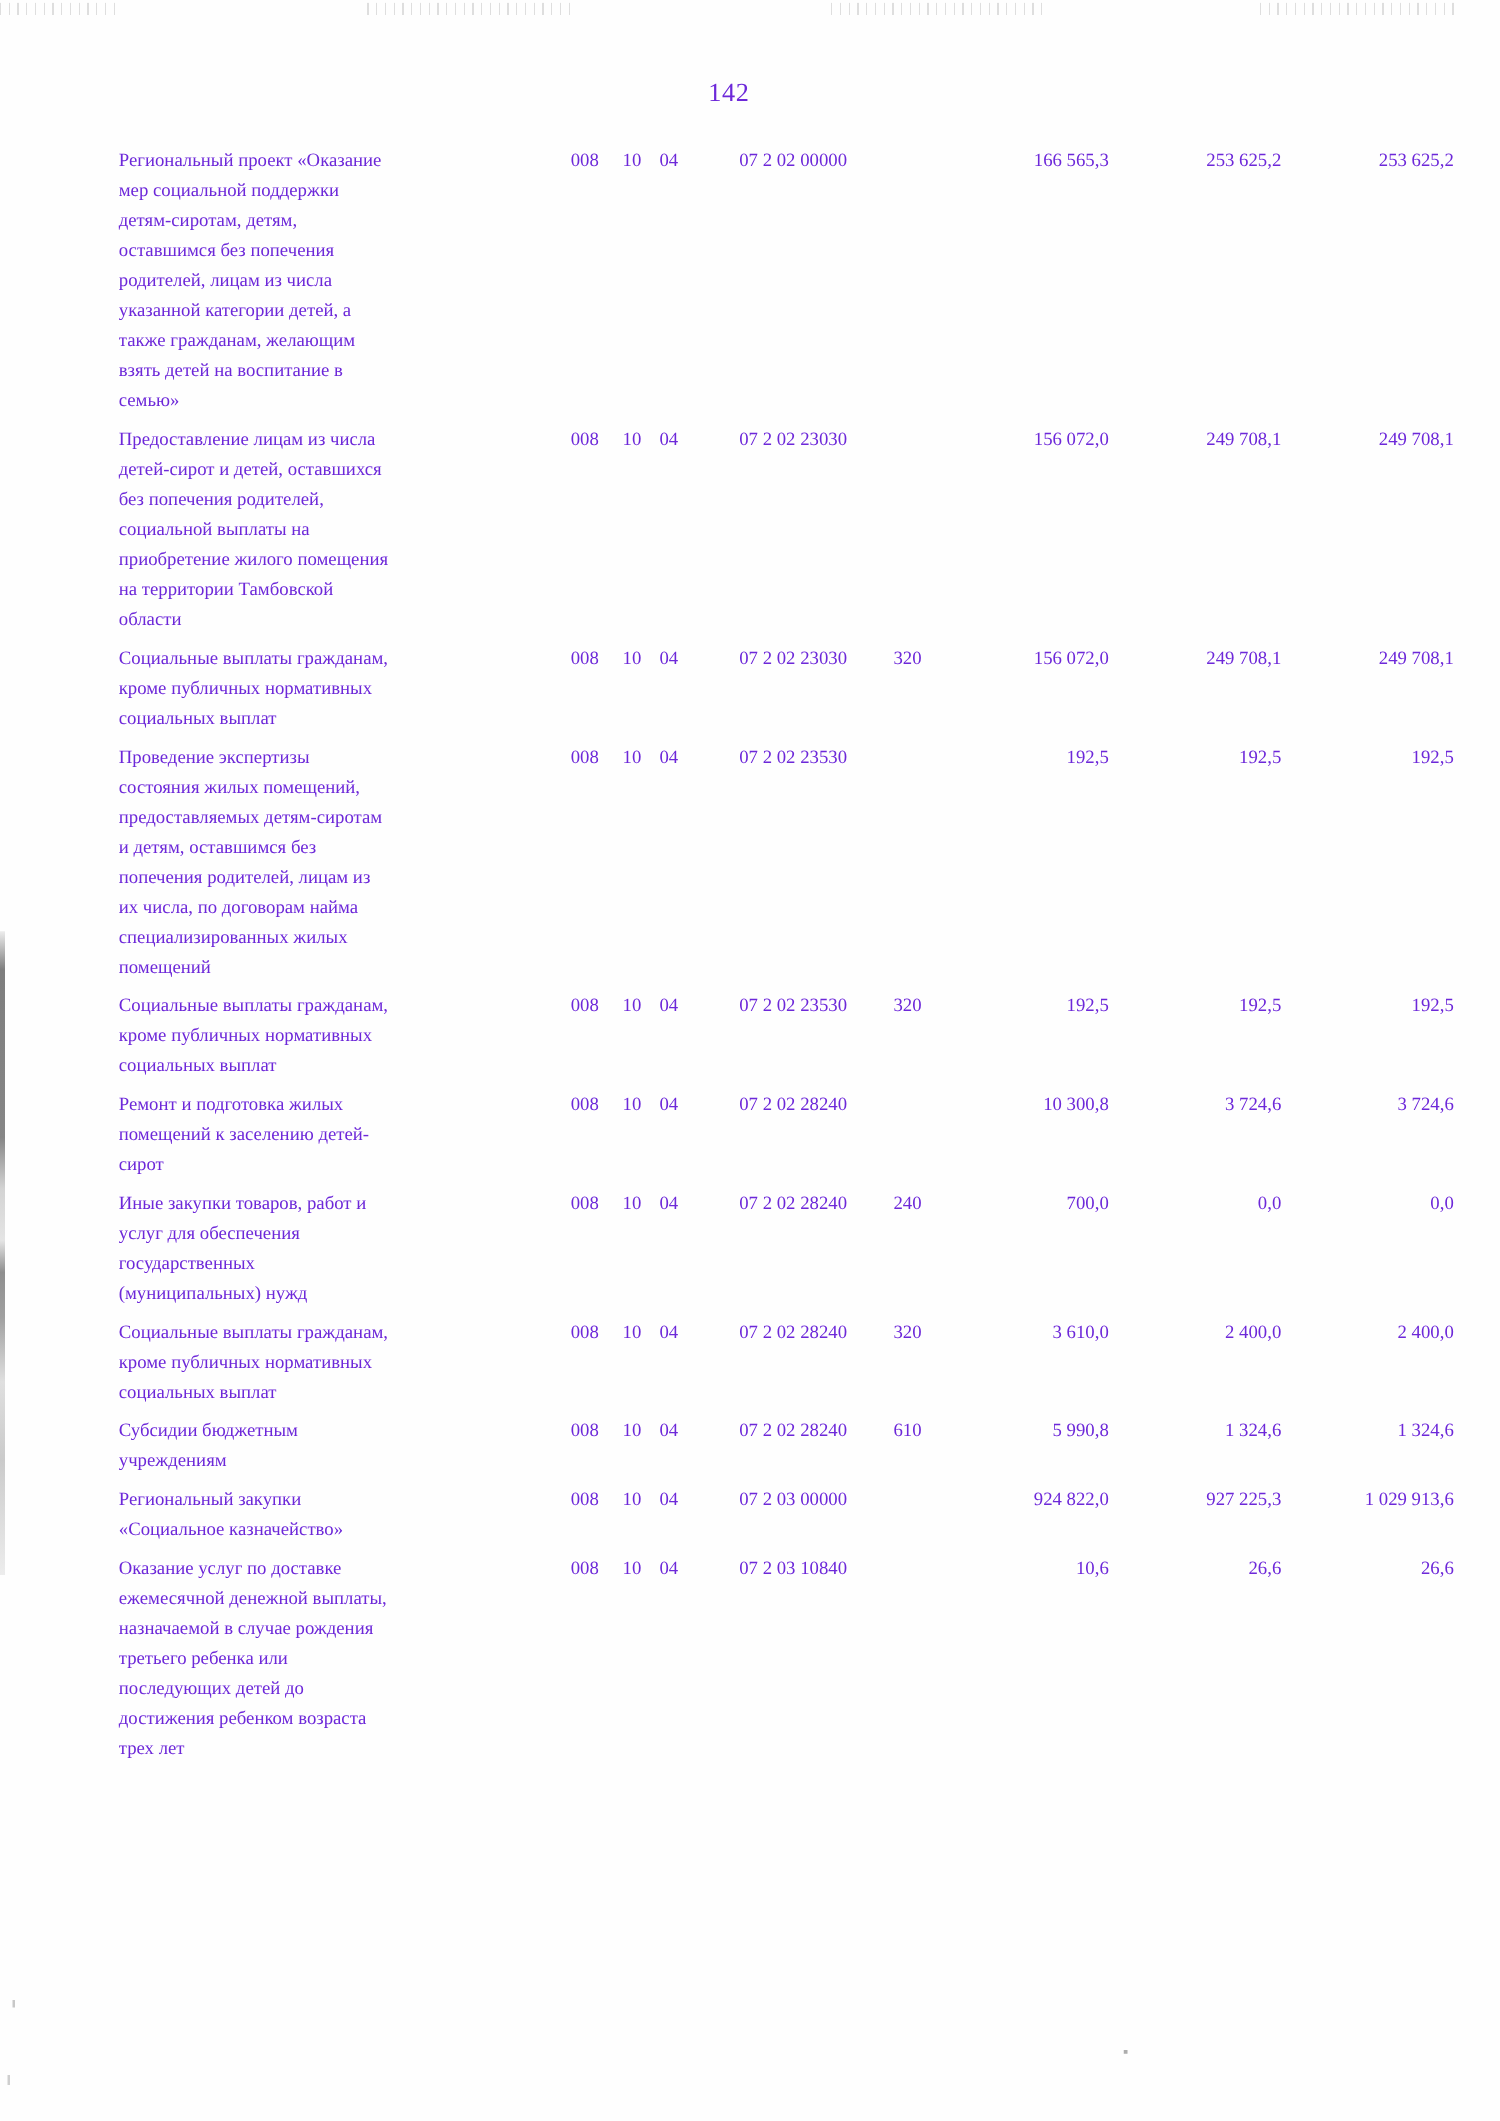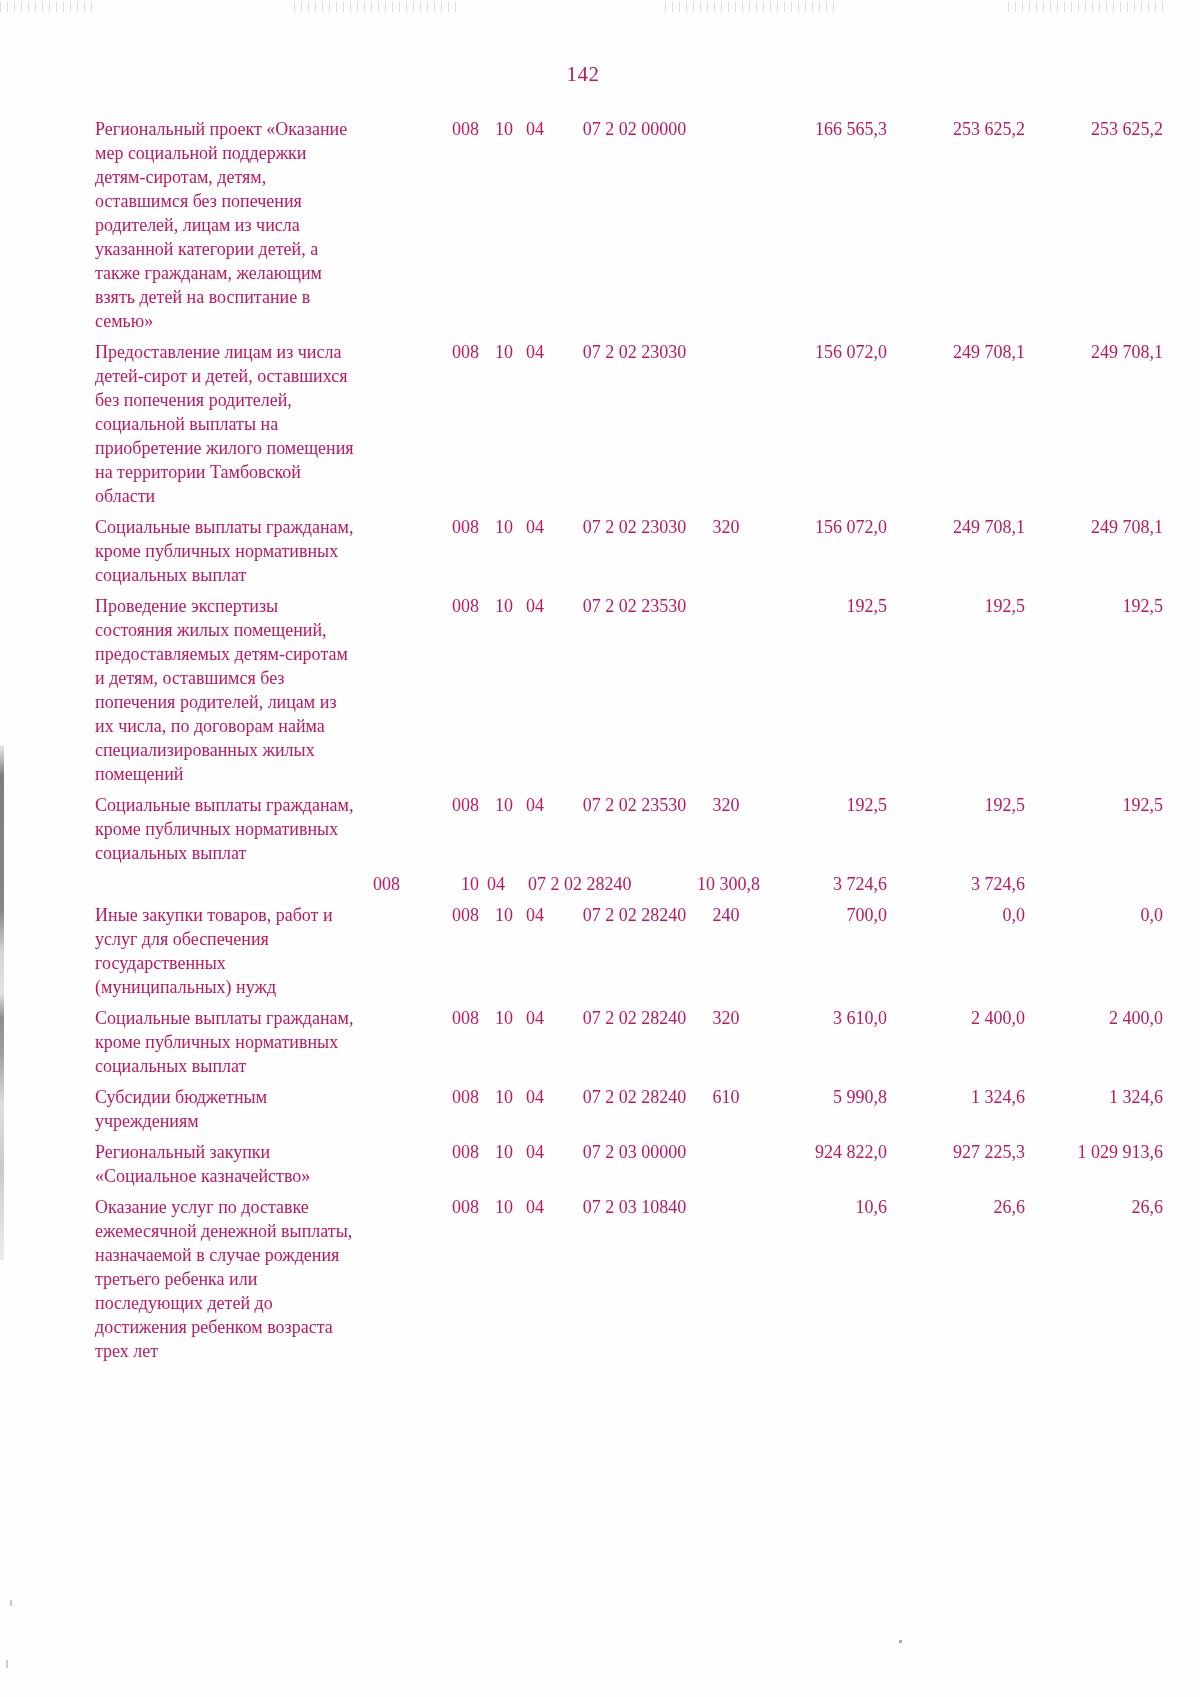--- a/index.html
+++ b/index.html
@@ -2,21 +2,21 @@
 <html lang="ru"><head>
 <meta charset="utf-8">
 <style>
   html, body { margin: 0; padding: 0; background: #ffffff; }
   .page {
     position: relative;
     width: 1200px;
     height: 1697px;
     background: #fefefe;
     font-family: "Liberation Serif", "DejaVu Serif", serif;
-    color: #be185d;
+    color: #6d28d9;
     overflow: hidden;
   }
   .page-number {
     position: absolute;
     top: 62px;
     left: 0;
     width: 1200px;
     text-align: center;
     font-size: 21px;
     letter-spacing: 0.5px;
@@ -28,21 +28,21 @@
     left: 95px;
     width: 1068px;
     display: flex;
     flex-direction: column;
     row-gap: 7px;
   }
   .row {
     display: grid;
     grid-template-columns: 305px 79px 34px 44px 140px 58px 132px 138px 138px;
     align-items: start;
-    font-size: 18px;
+    font-size: 15px;
     line-height: 24px;
   }
   .cell { box-sizing: border-box; }
   .cell.title { white-space: pre-line; }
   .cell.grbs { padding-left: 25px; text-align: right; }
   .cell.section { padding-left: 4px; text-align: right; }
   .cell.subsection { text-align: center; }
   .cell.target-article { padding-left: 15px; text-align: center; white-space: nowrap; }
   .cell.expense-type { text-align: center; }
   .cell.amount { text-align: right; white-space: nowrap; }
@@ -169,20 +169,23 @@
     <div class="cell section">10</div>
     <div class="cell subsection">04</div>
     <div class="cell target-article">07 2 02 23530</div>
     <div class="cell expense-type">320</div>
     <div class="cell amount">192,5</div>
     <div class="cell amount">192,5</div>
     <div class="cell amount">192,5</div>
   </div>
 
   <div class="row">
+    <div class="cell title">Ремонт и подготовка жилых
+помещений к заселению детей-
+сирот</div>
     <div class="cell grbs">008</div>
     <div class="cell section">10</div>
     <div class="cell subsection">04</div>
     <div class="cell target-article">07 2 02 28240</div>
     <div class="cell expense-type"></div>
     <div class="cell amount">10 300,8</div>
     <div class="cell amount">3 724,6</div>
     <div class="cell amount">3 724,6</div>
   </div>
 

